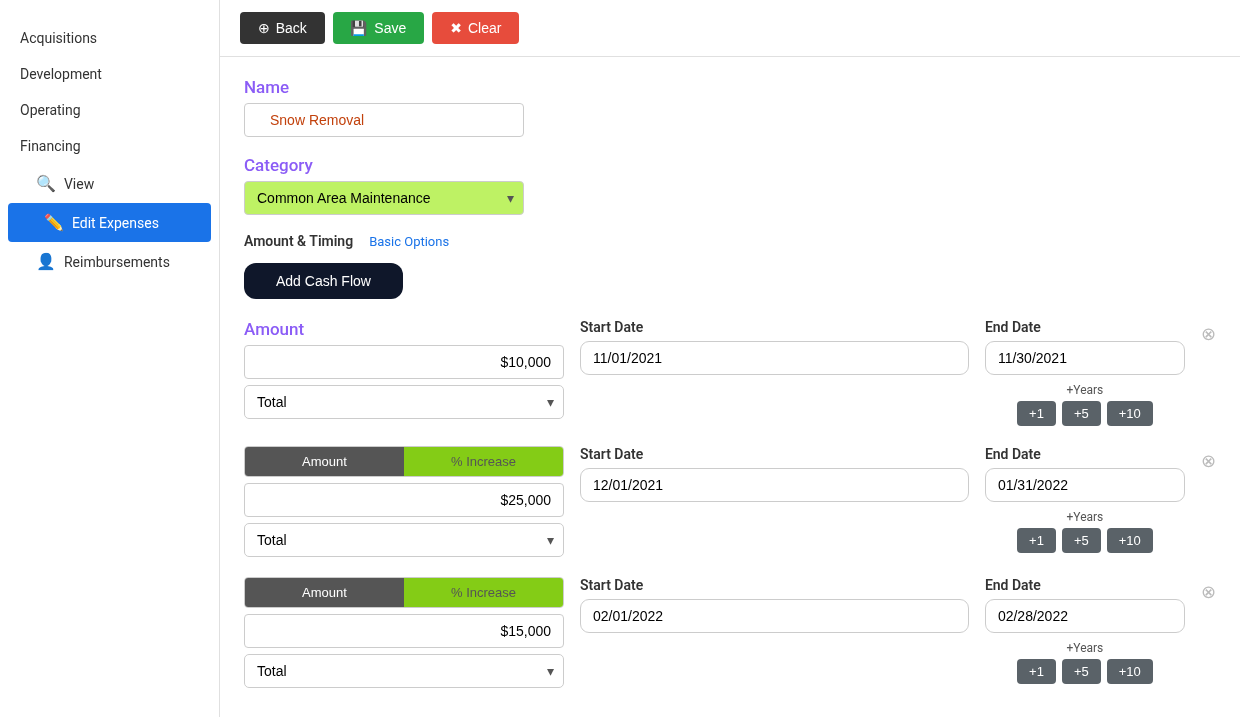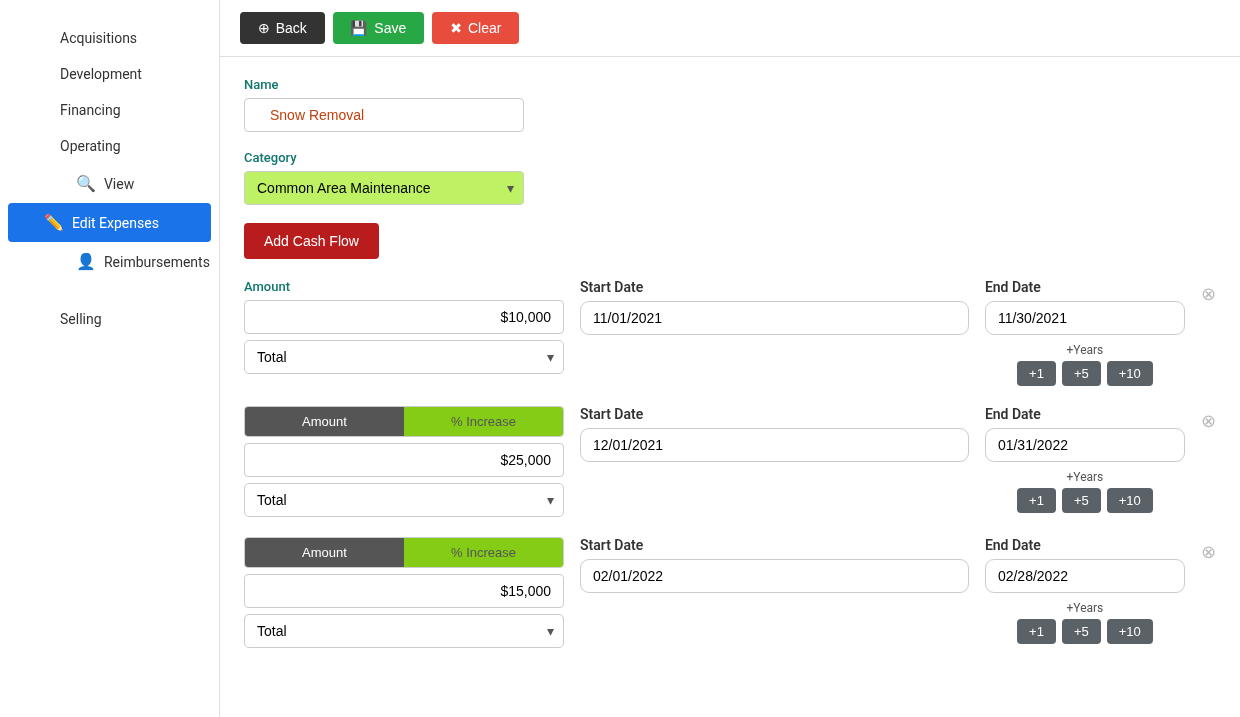--- a/index.html
+++ b/index.html
@@ -1,50 +1,50 @@
 <!DOCTYPE html>
 <html><head>
   <meta charset="utf-8">
   <style>
     * { box-sizing: border-box; margin: 0; padding: 0; }
     body { font-family: -apple-system, BlinkMacSystemFont, 'Segoe UI', Roboto, sans-serif; font-size: 14px; color: #333; background: #fff; display: flex; height: 717px; overflow: hidden; }
 
     
     .sidebar { width: 220px; padding: 20px 0; border-right: 1px solid #e0e0e0; flex-shrink: 0; }
-    .sidebar-item { padding: 10px 20px; cursor: pointer; color: #333; margin-left: 40px; }
+    .sidebar-item { padding: 10px 20px; cursor: pointer; color: #333; }
     .sidebar-item.active { background: #1a73e8; color: #fff; border-radius: 4px; margin: 0 8px; padding: 10px 12px; }
     .sidebar-item.sub { padding-left: 36px; display: flex; align-items: center; gap: 8px; }
     .sidebar-icon { font-size: 16px; }
 
     
     .main { flex: 1; padding: 0; overflow-y: auto; }
 
     
     .toolbar { display: flex; gap: 8px; padding: 12px 20px; border-bottom: 1px solid #e0e0e0; background: #fff; }
     .btn { display: flex; align-items: center; gap: 6px; padding: 8px 18px; border: none; border-radius: 4px; cursor: pointer; font-size: 14px; font-weight: 500; }
     .btn-dark { background: #333; color: #fff; }
     .btn-green { background: #28a745; color: #fff; }
     .btn-red { background: #e74c3c; color: #fff; }
 
     
     .form-area { padding: 20px 24px; }
     .form-group { margin-bottom: 18px; }
-    .form-label { font-size: 13px; color: #0f766e; margin-bottom: 6px; display: block; font-weight: 500; }
+    .form-label { font-size: 17px; color: #8b5cf6; margin-bottom: 6px; display: block; font-weight: 500; }
     .form-input { width: 100%; padding: 8px 25px; border: 1px solid #ccc; border-radius: 4px; font-size: 14px; color: #c2410c; outline: none; }
 
     .category-select { position: relative; display: inline-block; width: 280px; }
     .category-select select { width: 100%; padding: 8px 36px 8px 12px; border: 1px solid #ccc; border-radius: 4px; font-size: 14px; appearance: none; background: #bef264; cursor: pointer; }
     .category-chevron { position: absolute; right: 10px; top: 50%; transform: translateY(-50%); color: #555; pointer-events: none; }
 
     
     .section-header { display: flex; align-items: center; gap: 16px; margin-bottom: 14px; }
     .section-title { font-size: 14px; font-weight: 600; color: #333; }
     .basic-options-link { color: #1a73e8; font-size: 13px; cursor: pointer; text-decoration: none; }
 
-    .add-cashflow-btn { background: #b91c1c; color: #fff; border: none; border-radius: 4px; padding: 10px 20px; font-size: 14px; cursor: pointer; margin-bottom: 20px; }
+    .add-cashflow-btn { background: #0f172a; color: #fff; border: none; border-radius: 12px; padding: 10px 32px; font-size: 14px; cursor: pointer; margin-bottom: 20px; }
 
     
     .cashflow-row { display: flex; align-items: flex-start; gap: 16px; margin-bottom: 20px; }
     .cashflow-left { width: 320px; flex-shrink: 0; }
     .cashflow-middle { flex: 1; }
     .cashflow-right { width: 200px; }
     .cashflow-delete { margin-top: 4px; cursor: pointer; color: #bbb; font-size: 18px; flex-shrink: 0; }
 
     
     .toggle-tabs { display: flex; border: 1px solid #ccc; border-radius: 4px; overflow: hidden; margin-bottom: 6px; }
@@ -67,39 +67,36 @@
 <body>
 
 <div class="sidebar">
   <div class="sidebar-item">
     <span>Acquisitions</span>
   </div>
   <div class="sidebar-item">
     <span>Development</span>
   </div>
   <div class="sidebar-item">
+    <span>Operating</span>
+  </div>
+  <div class="sidebar-item">
     <span>Financing</span>
-  </div>
-  <div class="sidebar-item">
-    <span>Operating</span>
   </div>
   <div class="sidebar-item sub">
     <span class="sidebar-icon">🔍</span>
     <span>View</span>
   </div>
   <div class="sidebar-item sub active">
     <span class="sidebar-icon">✏️</span>
     <span>Edit Expenses</span>
   </div>
   <div class="sidebar-item sub">
     <span class="sidebar-icon">👤</span>
     <span>Reimbursements</span>
-  </div>
-  <div class="sidebar-item" style="margin-top:20px;">
-    <span>Selling</span>
   </div>
 </div>
 
 <div class="main">
 
   <div class="toolbar">
     <button class="btn btn-dark">
       <span>⊕</span>
       <span>Back</span>
     </button>
@@ -127,20 +124,24 @@
         <select>
           <option>Common Area Maintenance</option>
           <option>Snow Removal</option>
           <option>Landscaping</option>
         </select>
         <span class="category-chevron">▾</span>
       </div>
     </div>
 
     
+    <div class="section-header">
+      <span class="section-title">Amount &amp; Timing</span>
+      <a class="basic-options-link">Basic Options</a>
+    </div>
 
     <button class="add-cashflow-btn">
       <span>Add Cash Flow</span>
     </button>
 
     
     <div class="cashflow-row">
       <div class="cashflow-left">
         <div class="form-label">Amount</div>
         <input class="amount-input" type="text" value="$10,000" style="">

